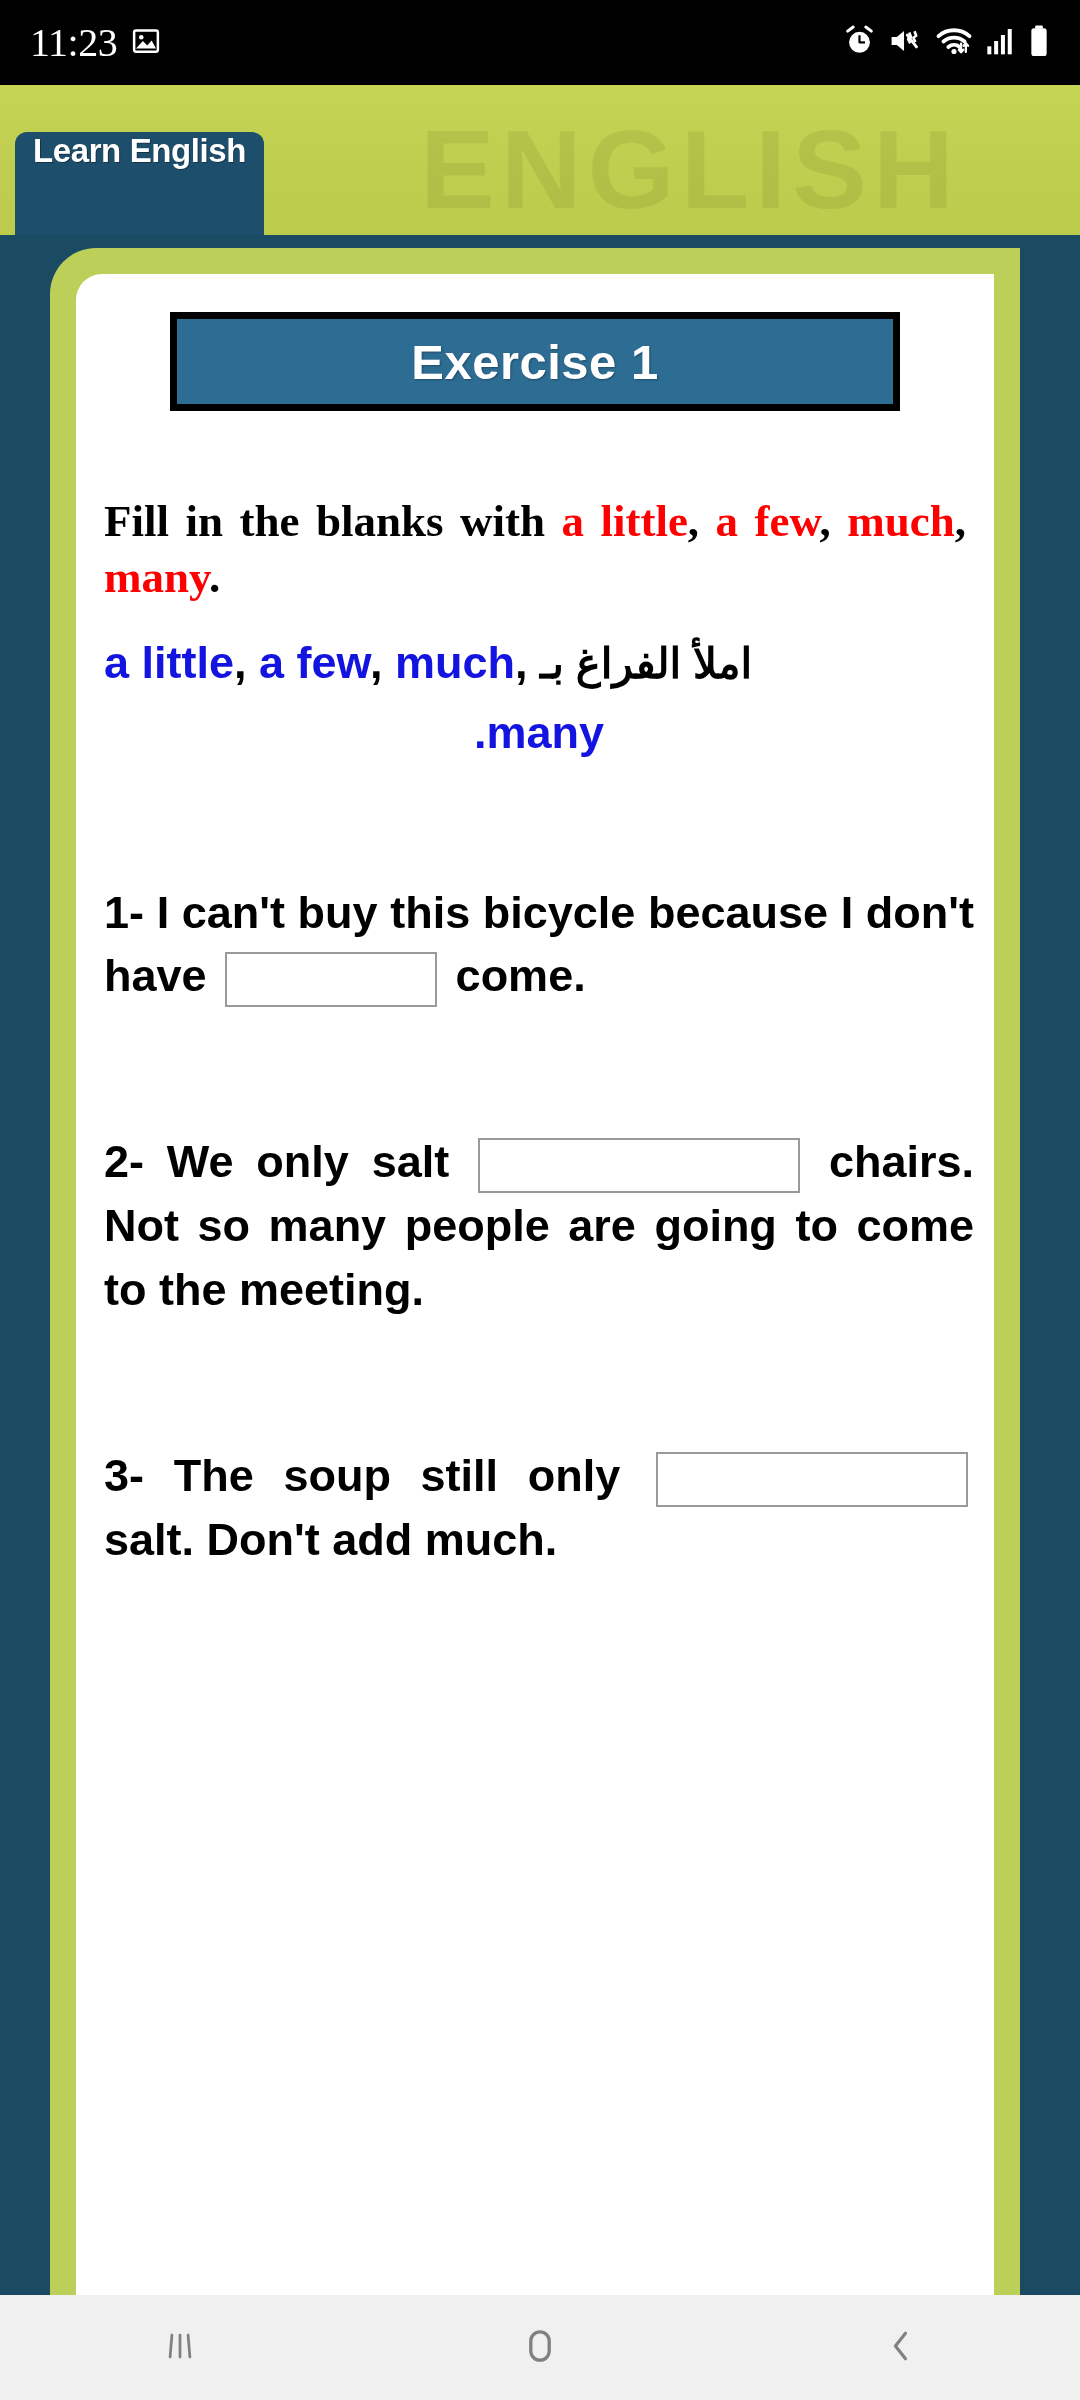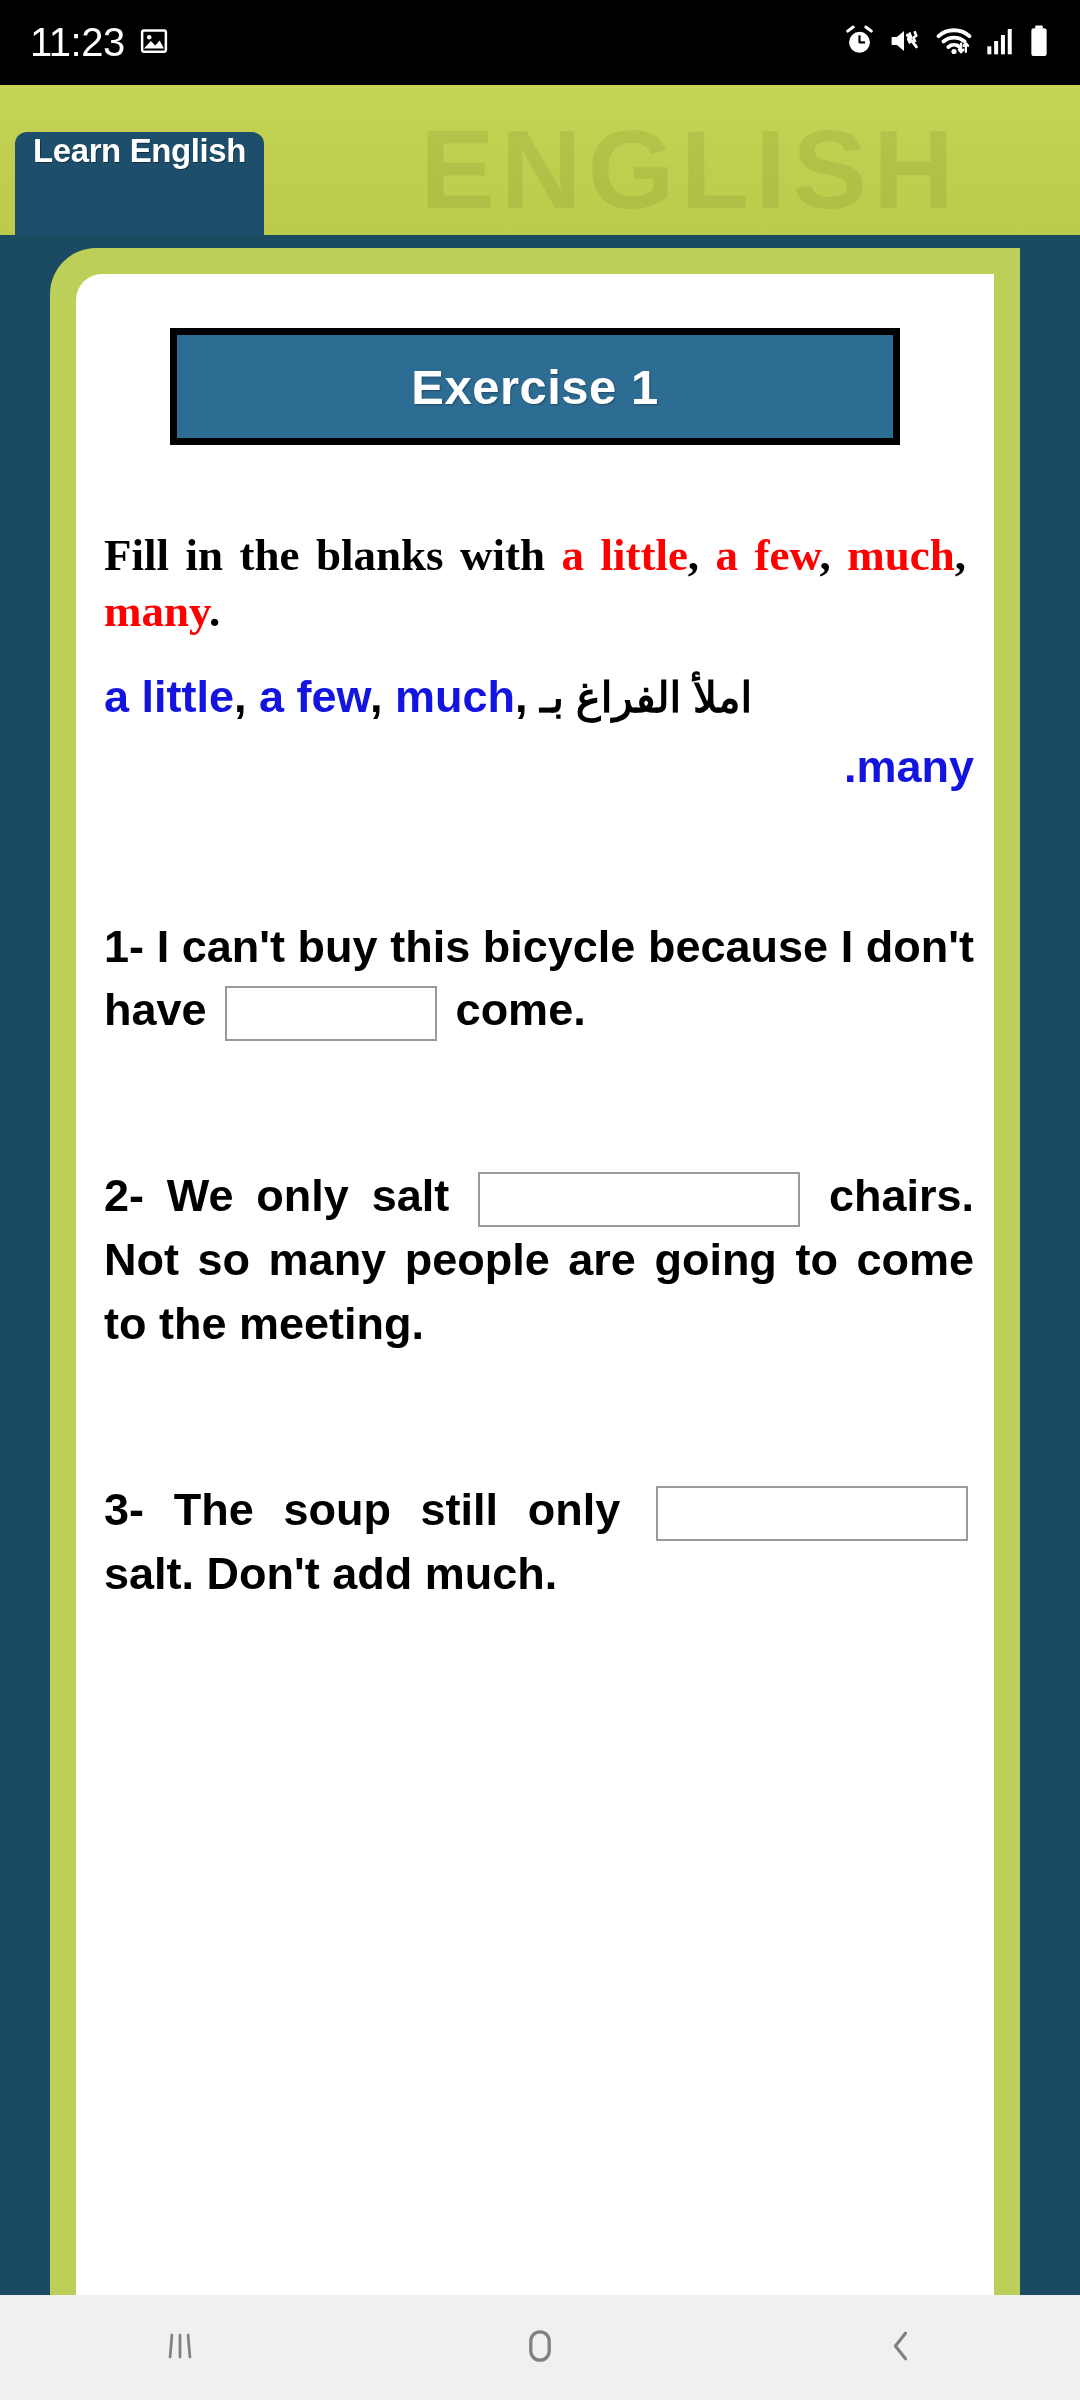--- a/index.html
+++ b/index.html
@@ -13,21 +13,21 @@
   
   #status-bar{
     position:absolute; top:0; left:0;
     width:1080px; height:85px;
     background:#000;
     display:flex; align-items:center;
     padding:0 30px;
   }
   #status-left{ display:flex; align-items:center; gap:14px; }
   #clock{ color:#fff; font-size:40px; font-weight:400; letter-spacing:-0.5px;
-          font-family:Liberation Sans, sans-serif; }
+          font-family:Liberation Serif, serif; }
   #status-right{ margin-left:auto; display:flex; align-items:center; gap:13px; }
   .sicon{ display:block; }
 
   
   #app-header{
     position:absolute; top:85px; left:0;
     width:1080px; height:150px;
     background:linear-gradient(180deg,#c6d455 0%, #c0ce4f 55%, #bccb4b 100%);
     overflow:hidden;
   }
@@ -79,22 +79,22 @@
     width:100%; height:100%;
     background:#fff;
     border-radius:26px 0 0 0;
     padding:38px 0 0 0;
     overflow:hidden;
     position:relative;
   }
 
   
   #exercise-title-box{
-    margin:16px auto;
-    width:730px; height:117px;
+    margin:0 auto;
+    width:730px; height:99px;
     background:#2d6c93;
     border:7px solid #000;
     display:flex; align-items:center; justify-content:center;
   }
   #exercise-title-text{
     color:#fff; font-size:49px; font-weight:bold;
     font-family:"Liberation Sans", sans-serif;
     letter-spacing:.5px;
     text-shadow:1px 1px 2px rgba(0,0,0,.3);
   }
@@ -115,21 +115,21 @@
 
   .instruction-ar{
     margin-top:28px;
     font-size:45px; font-weight:bold; line-height:1.3;
     color:#000;
     text-align:justify;
     direction:ltr;
     font-family:"Liberation Sans", sans-serif;
   }
   .ar{ direction:rtl; unicode-bidi:embed; font-size:42px; }
-  .tail-line{ text-align:right; margin-top:12px; }
+  .tail-line{ text-align:center; margin-top:12px; }
 
   
   .question{
     font-size:45px; font-weight:bold; line-height:1.42;
     color:#000;
     text-align:justify;
     text-align-last:left;
     font-family:"Liberation Sans", sans-serif;
   }
   #q1{ margin-top:118px; }

